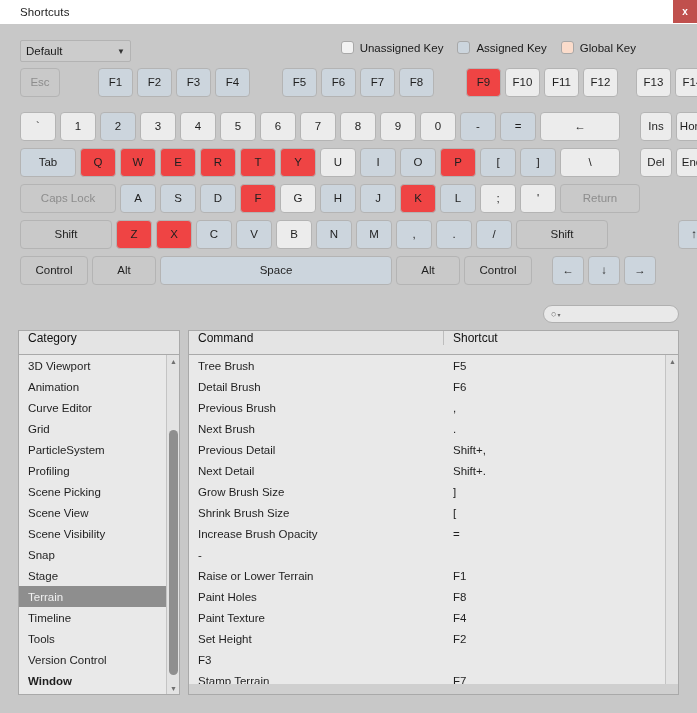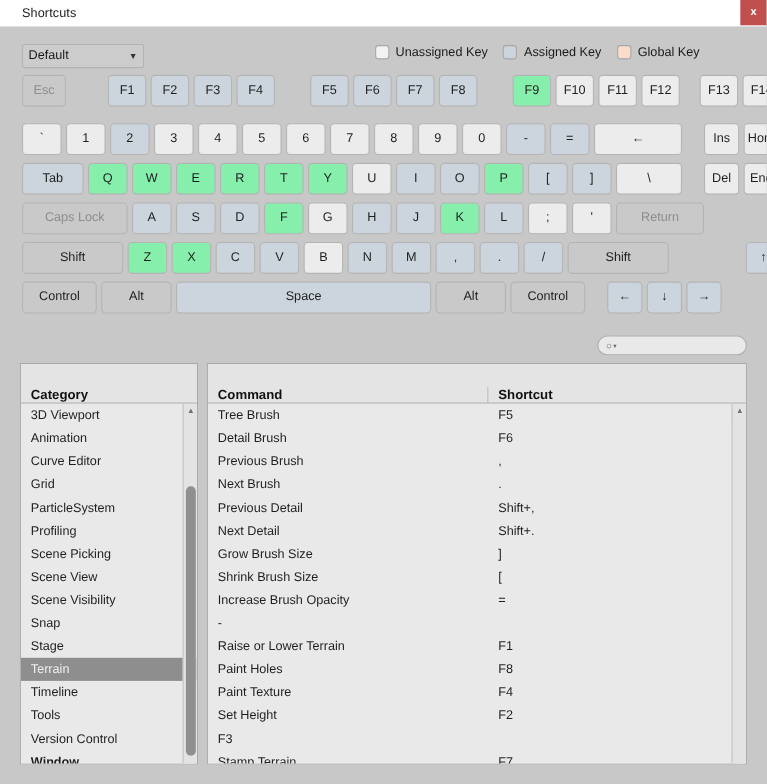--- a/index.html
+++ b/index.html
@@ -90,21 +90,21 @@
     color: #1f1f1f;
     margin-right: 4px;
     cursor: pointer;
     line-height: 1.05;
     text-align: center;
     white-space: pre-line;
     user-select: none;
   }
   .k-unassigned { background: #ececec; }
   .k-assigned   { background: #ccd5dd; }
-  .k-global     { background: #86efac; text-align: center; }
+  .k-global     { background: #ef4444; text-align: center; }
   .k-disabled   { background: #c9c9c9; color: #8d8d8d; }
   .k-mod        { background: #c9c9c9; color: #1f1f1f; }
 
   
   .search-wrap {
     position: absolute; right: 18px; top: 305px;
     width: 136px; height: 18px;
     background: #e9e9e9;
     border: 1px solid #b0b0b0;
     border-radius: 9px;
@@ -125,25 +125,25 @@
   .panel {
     position: absolute;
     background: #e9e9e9;
     border: 1px solid #a9a9a9;
     overflow: hidden;
   }
   #category-panel { left: 18px; top: 330px; width: 162px; height: 365px; }
   #command-panel  { left: 188px; top: 330px; width: 491px; height: 365px; }
 
   .panel-header {
-    height: 36px;
+    height: 24px;
     background: #e4e4e4;
     border-bottom: 1px solid #a9a9a9;
-    display: flex; align-items: flex-end;
-    font-size: 12px; font-weight: bold; color: #111;
+    display: flex; align-items: flex-start;
+    font-size: 12px; font-weight: normal; color: #111;
   }
   .panel-header > div { padding-left: 9px; }
   .hdr-command { width: 255px; border-right: 1px solid #bdbdbd; }
   .hdr-shortcut { flex: 1; }
 
   .list-body {
     position: relative;
     height: 340px;
     background: #e9e9e9;
     overflow: hidden;

